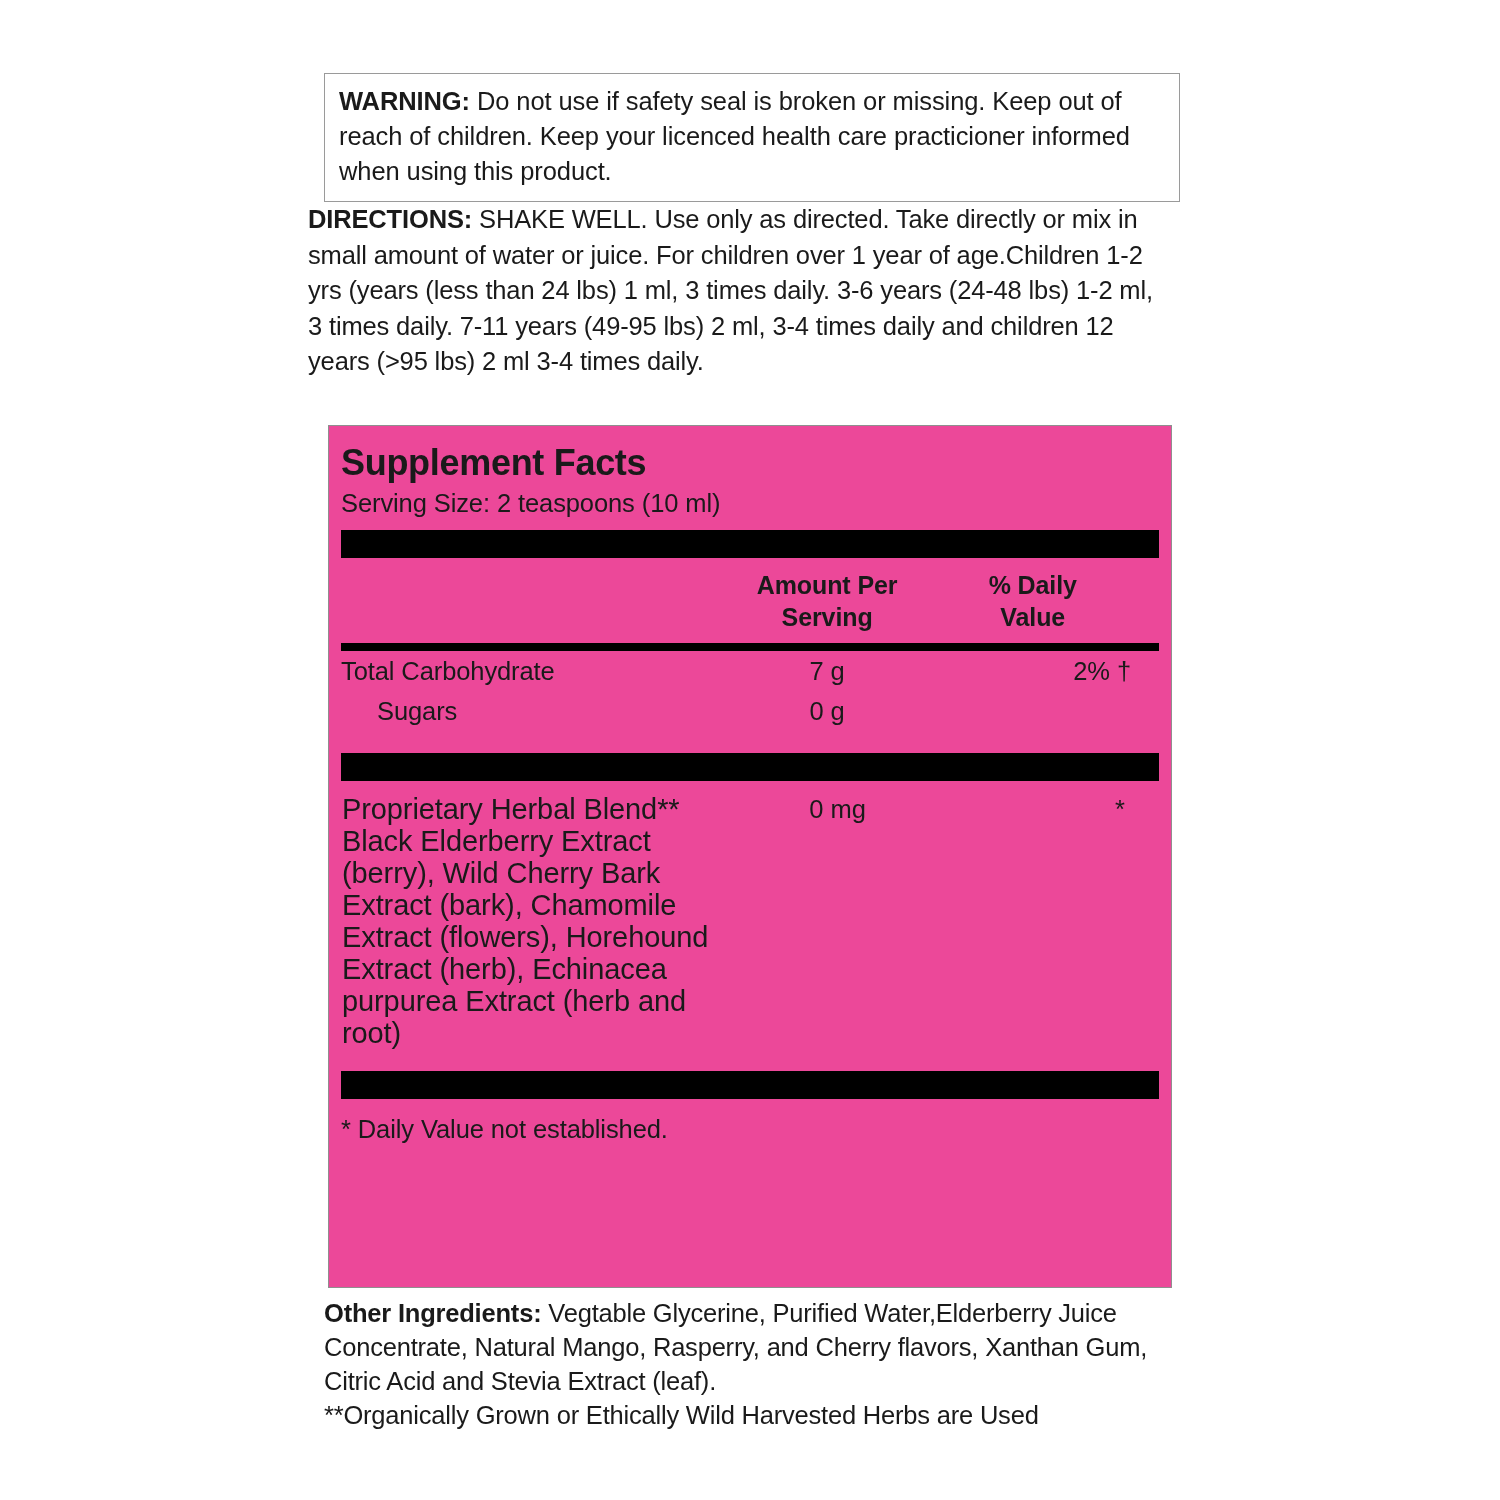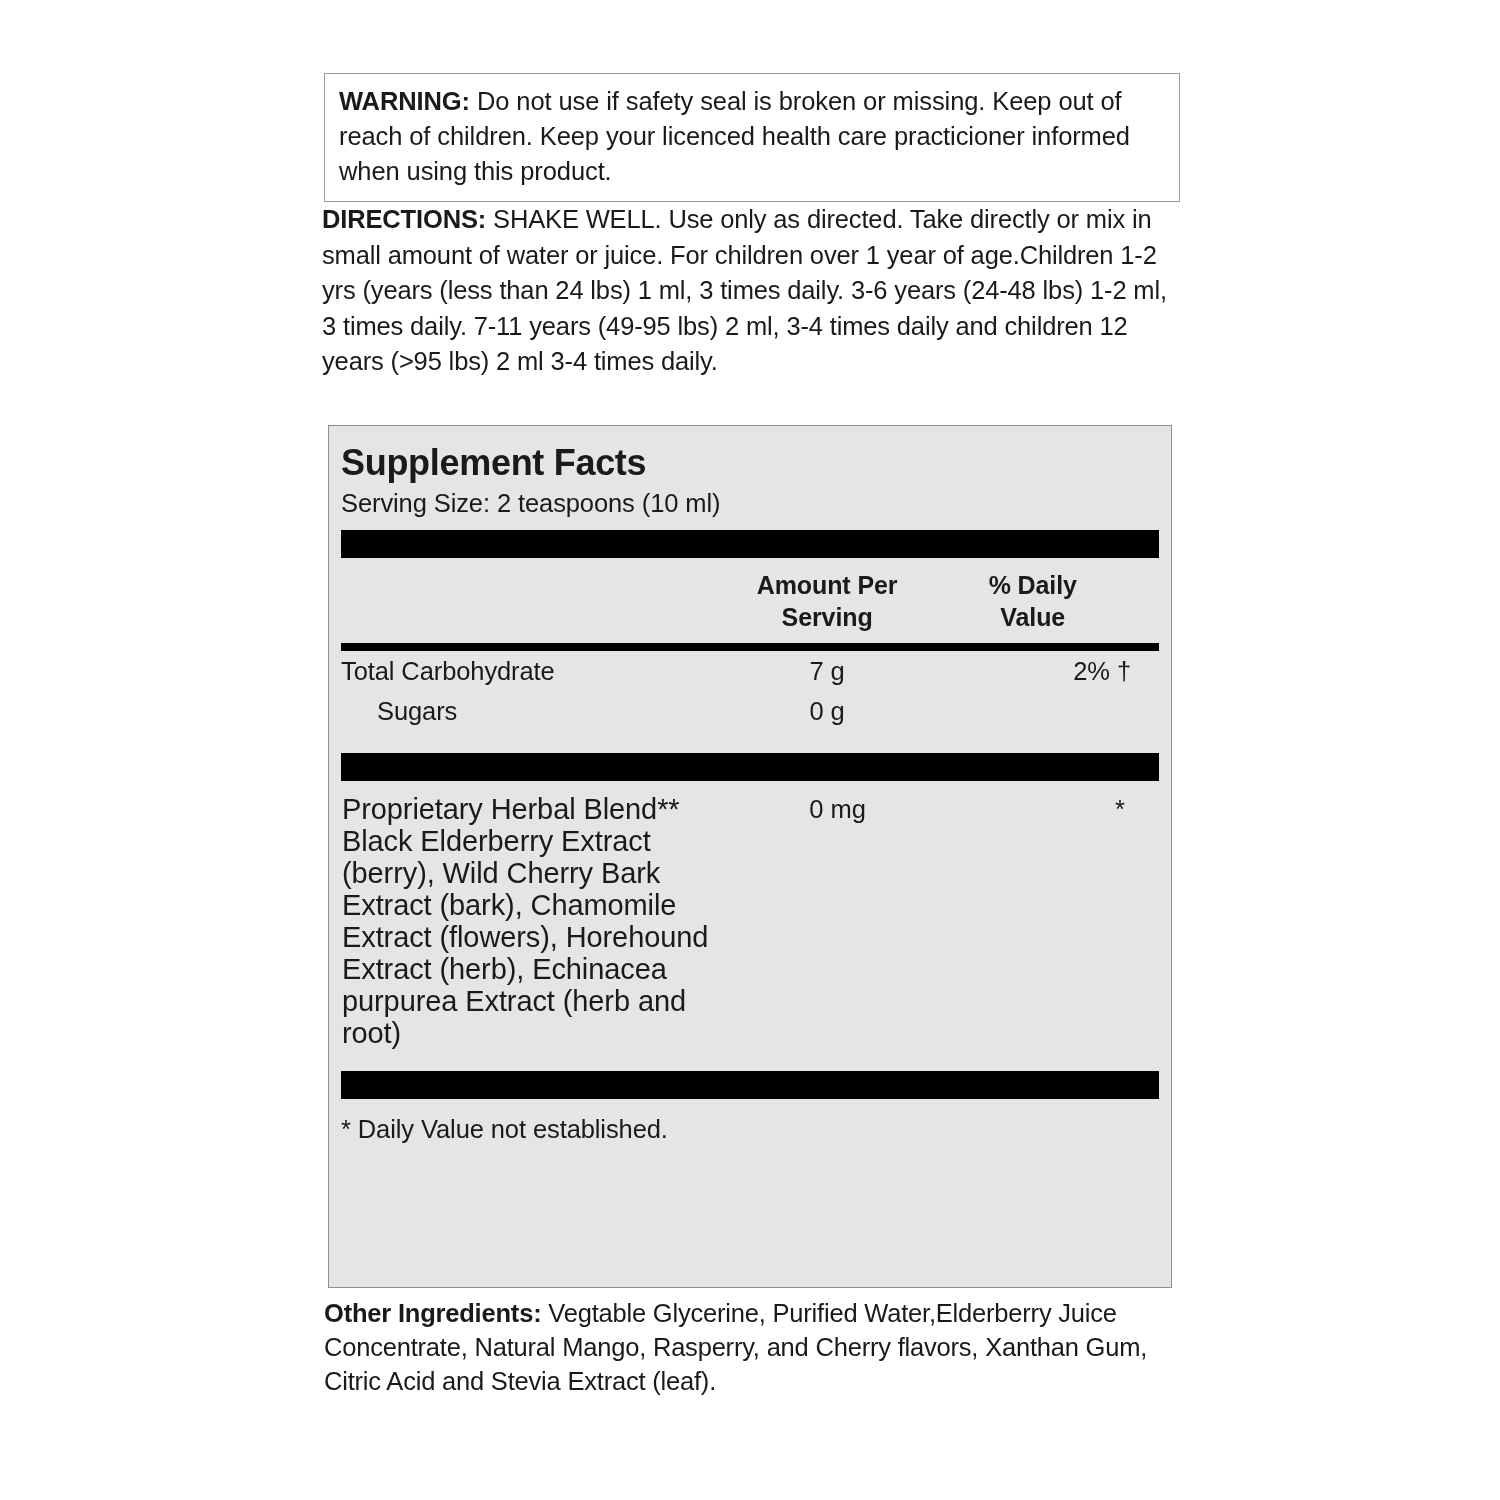--- a/index.html
+++ b/index.html
@@ -38,21 +38,21 @@
     letter-spacing: -0.1px;
     margin: 0;
   }
   .warning-text .lead {
     font-weight: bold;
   }
 
   
   .directions {
     position: absolute;
-    left: 322px;
+    left: 308px;
     top: 202px;
     width: 862px;
   }
   .directions-text {
     font-size: 25.5px;
     line-height: 35.5px;
     letter-spacing: -0.15px;
     margin: 0;
   }
   .directions-text .lead {
@@ -62,21 +62,21 @@
   
   .sf-panel {
     position: absolute;
     left: 328px;
     top: 425px;
     width: 844px;
     height: 863px;
     box-sizing: border-box;
     border: 1.5px solid #8f8f8f;
     padding: 0 12px;
-    background: #e5e5e5;
+    background: #ec4899;
   }
 
   .sf-title {
     font-size: 36px;
     font-weight: bold;
     letter-spacing: -0.3px;
     margin: 16px 0 0 0;
     line-height: 42px;
   }
   .sf-serving {
@@ -280,15 +280,16 @@
 
     <div class="bar-thick bottom" style="margin-top:12px;"></div>
 
     <div class="footnotes">
       <p class="footnote">* Daily Value not established.</p>
     </div>
   </div>
 
   <div class="other-ing">
     <p class="other-ing-text"><span class="lead">Other Ingredients:</span><span> Vegtable Glycerine, Purified Water,Elderberry Juice Concentrate, Natural Mango, Rasperry, and Cherry flavors, Xanthan Gum, Citric Acid and Stevia Extract (leaf).</span></p>
+    <p class="organic-note">**Organically Grown or Ethically Wild Harvested Herbs are Used</p>
   </div>
 
 </div>
 
 </body></html>

